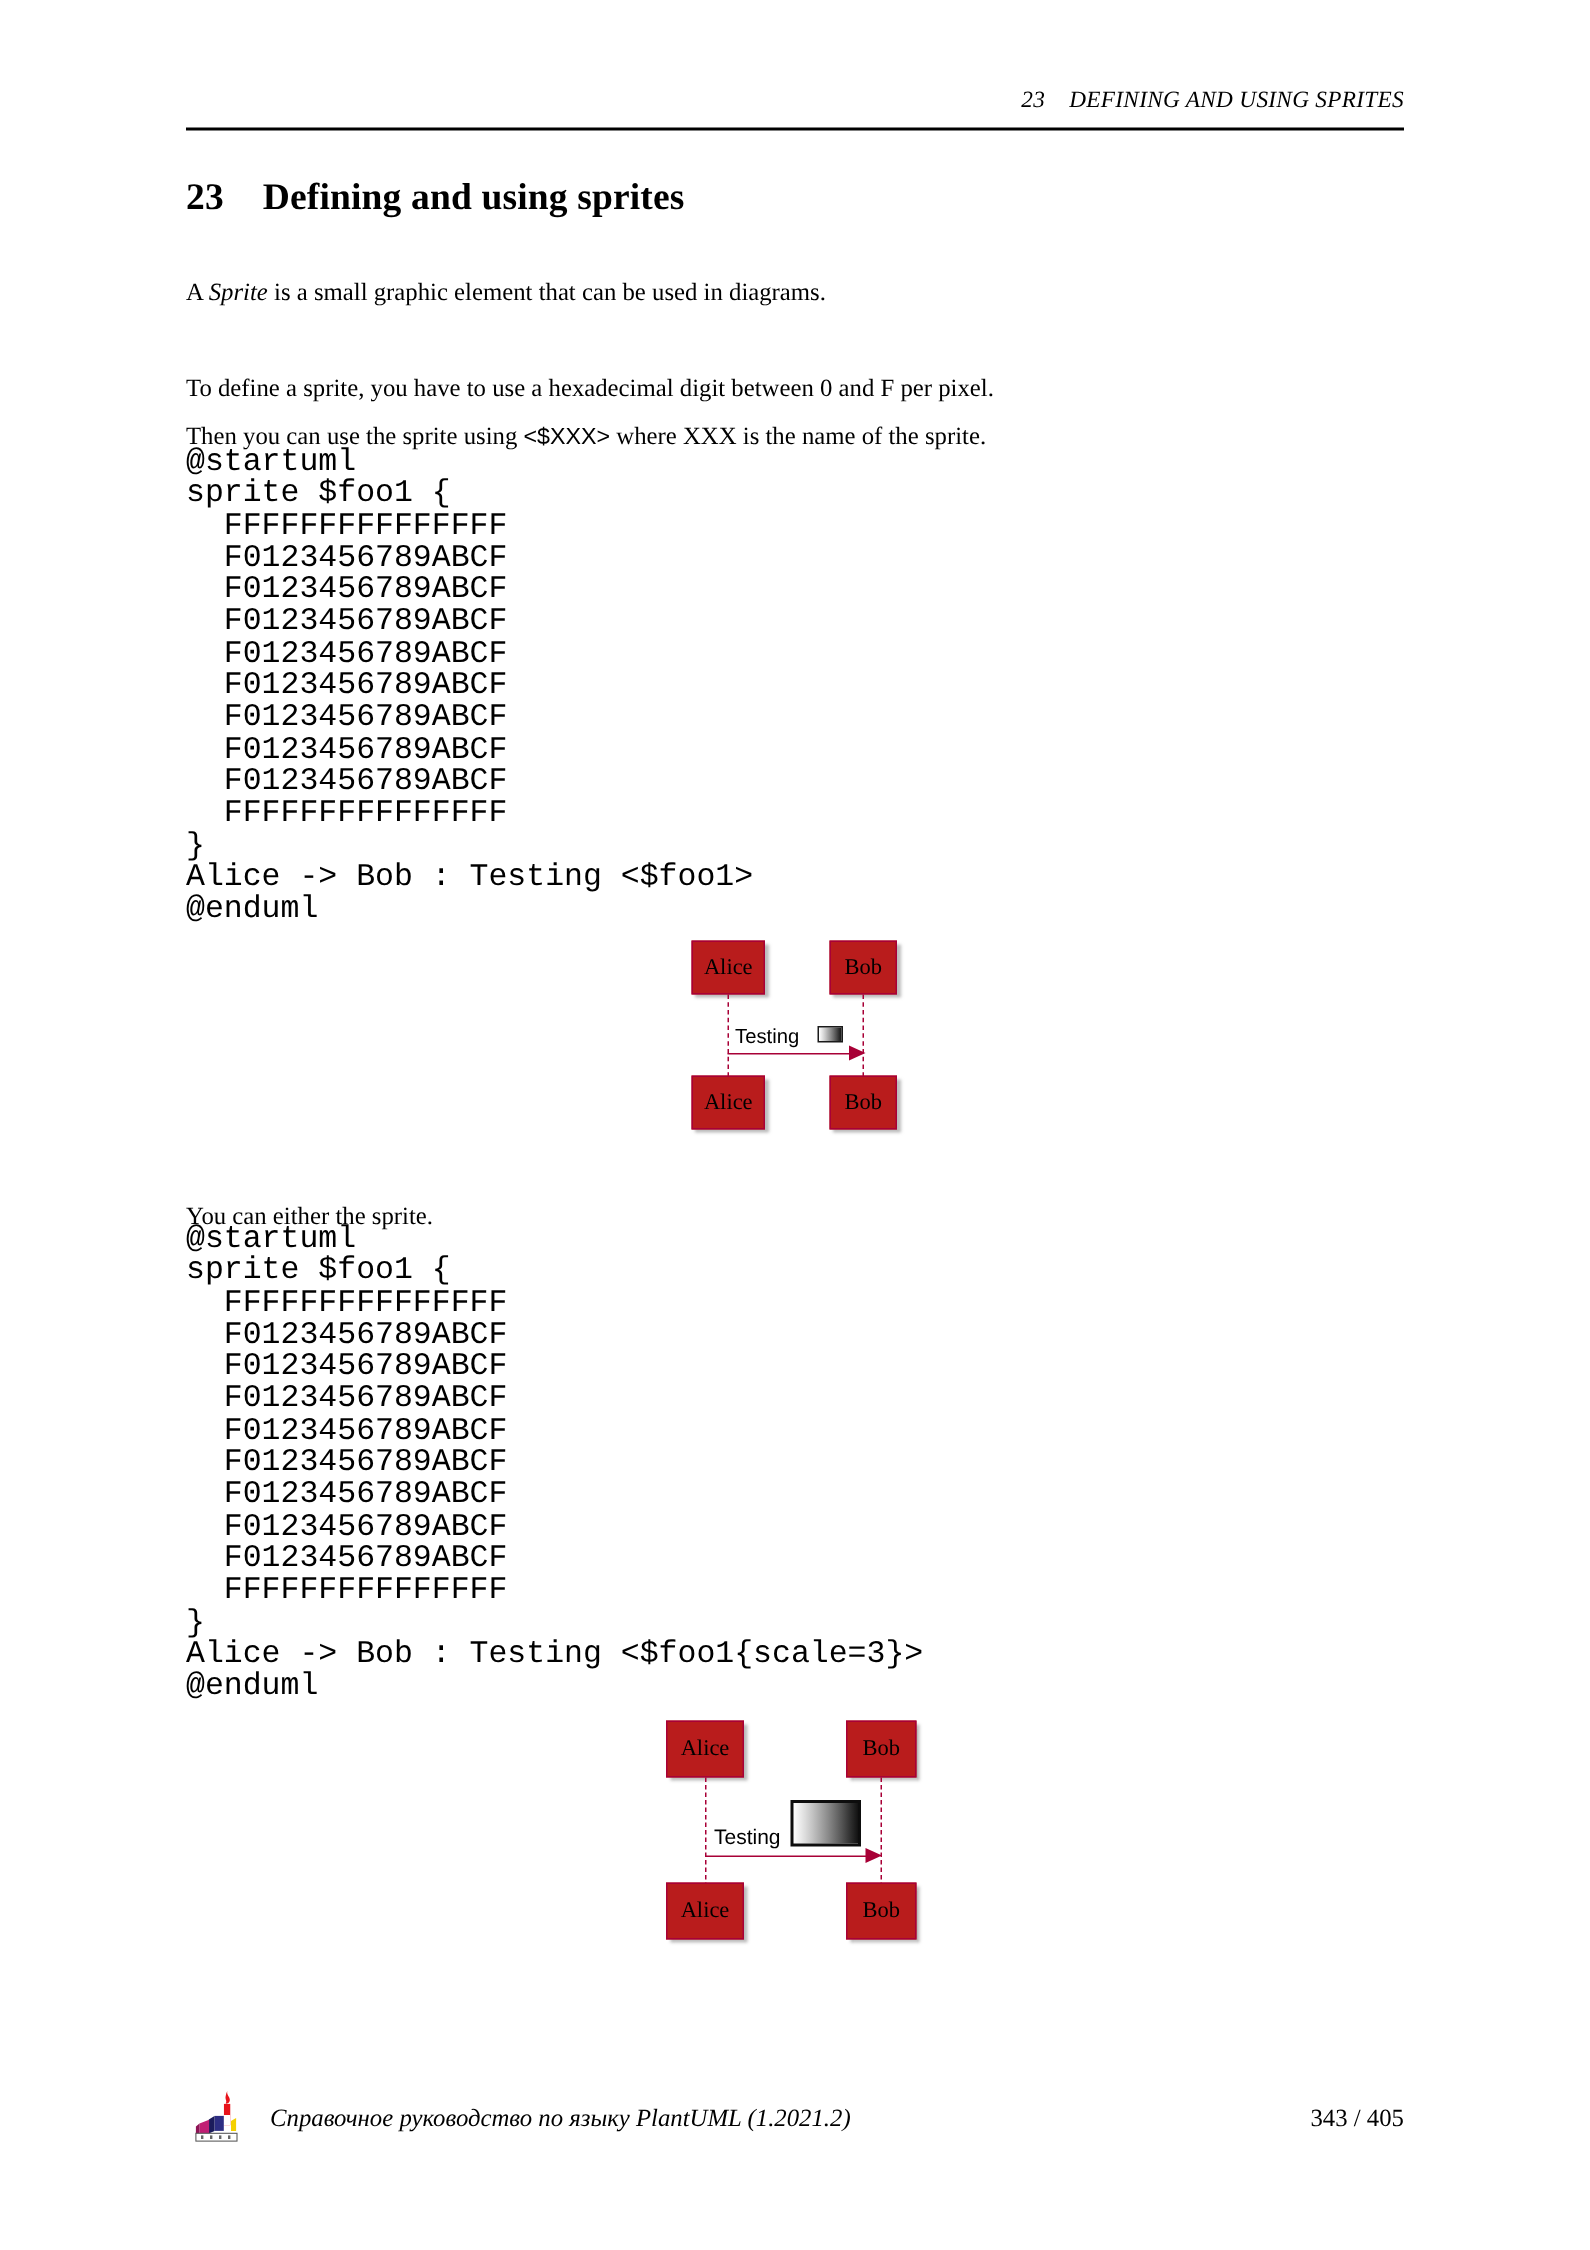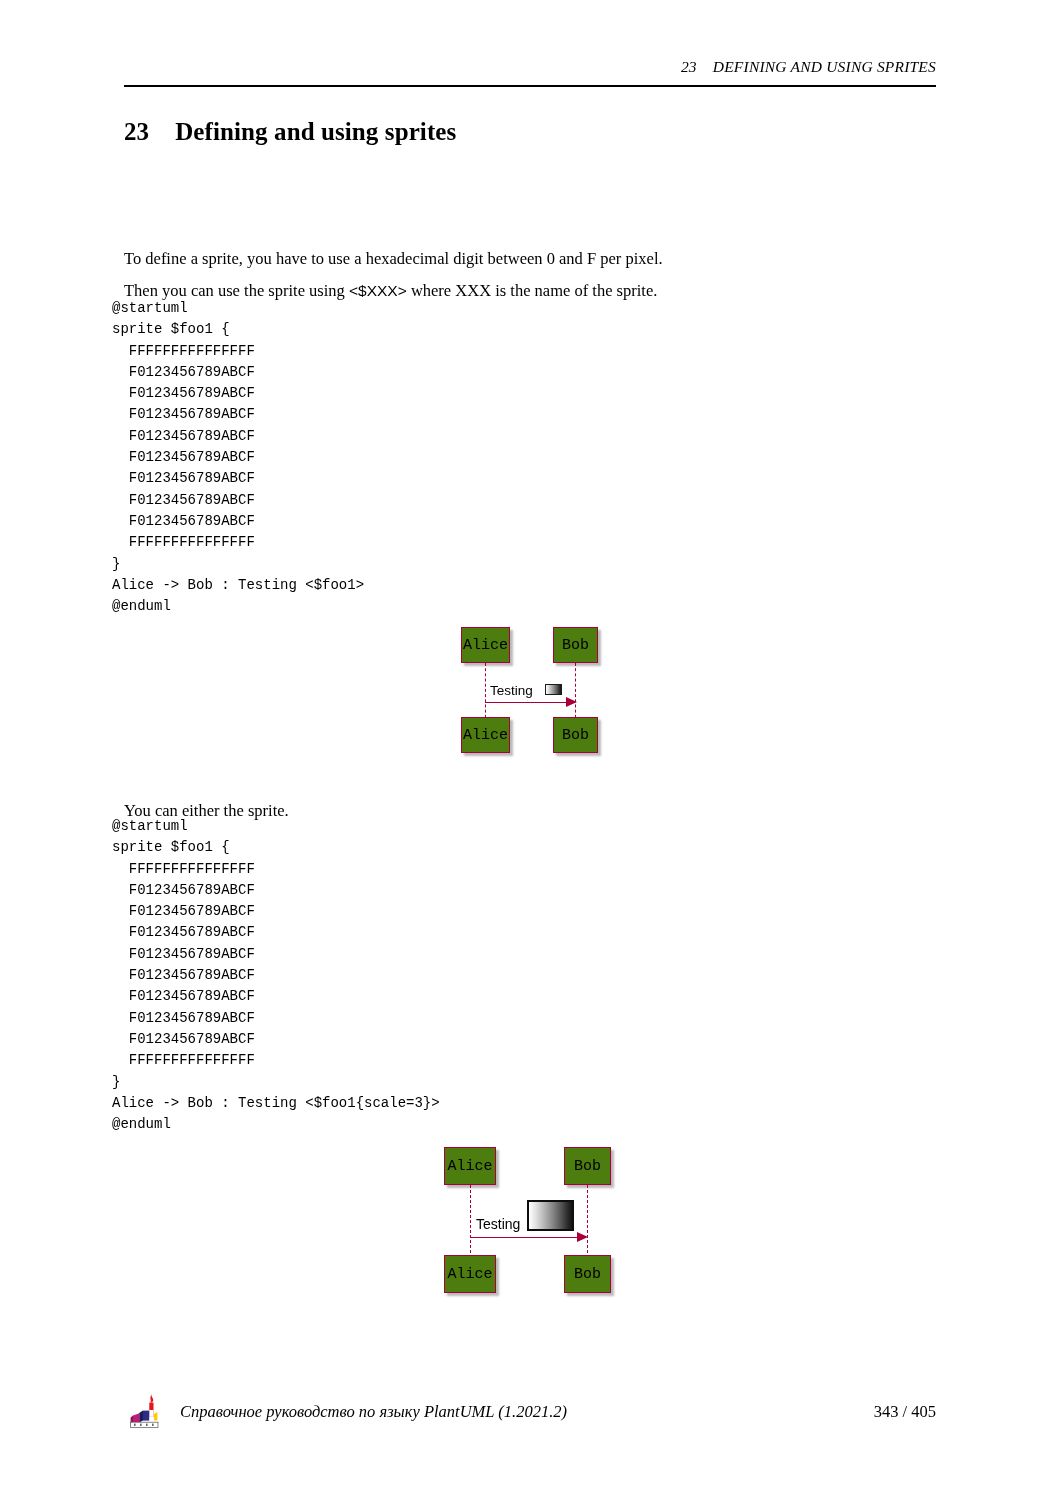--- a/index.html
+++ b/index.html
@@ -66,38 +66,38 @@
   .para em { font-style: italic; }
   .para code,
   .mono-inline {
     font-family: Liberation Sans, sans-serif;
     font-size: 15.5px;
   }
 
   
   .code {
     position: absolute;
-    left: 112px;
+    left: 124px;
     font-family: "Liberation Mono", "DejaVu Sans Mono", monospace;
-    font-size: 14px;
+    font-size: 21px;
     line-height: 21.3px;
     white-space: pre;
     letter-spacing: 0px;
   }
 
   
   .diagram {
     position: absolute;
   }
   .pbox {
     position: absolute;
-    background: #4d7c0f;
+    background: #b91c1c;
     border: 1.6px solid #A80036;
     box-shadow: 2.5px 2.5px 2px rgba(130,130,130,0.55);
-    font-family: Liberation Mono, monospace;
+    font-family: Liberation Serif, serif;
     color: #000000;
     display: flex;
     align-items: center;
     justify-content: center;
     box-sizing: border-box;
   }
   .lifeline {
     position: absolute;
     width: 0;
     border-left: 1.4px dashed #A80036;
@@ -160,20 +160,23 @@
 
   <div class="header">
     <span class="sec-num">23</span><span>DEFINING AND USING SPRITES</span>
   </div>
   <div class="header-rule"></div>
 
   <h1 class="section-title" style="margin:0;">
     <span class="num">23</span><span>Defining and using sprites</span>
   </h1>
 
+  <p class="para" style="top:168px;">
+    <span>A </span><em>Sprite</em><span> is a small graphic element that can be used in diagrams.</span>
+  </p>
 
 
   <p class="para" style="top:232px;">To define a sprite, you have to use a hexadecimal digit between 0 and F per pixel.</p>
 
   <p class="para" style="top:264px;">
     <span>Then you can use the sprite using </span><code class="mono-inline">&lt;$XXX&gt;</code><span> where XXX is the name of the sprite.</span>
   </p>
 
   <pre class="code" style="top:298px; margin:0;">@startuml
 sprite $foo1 {

